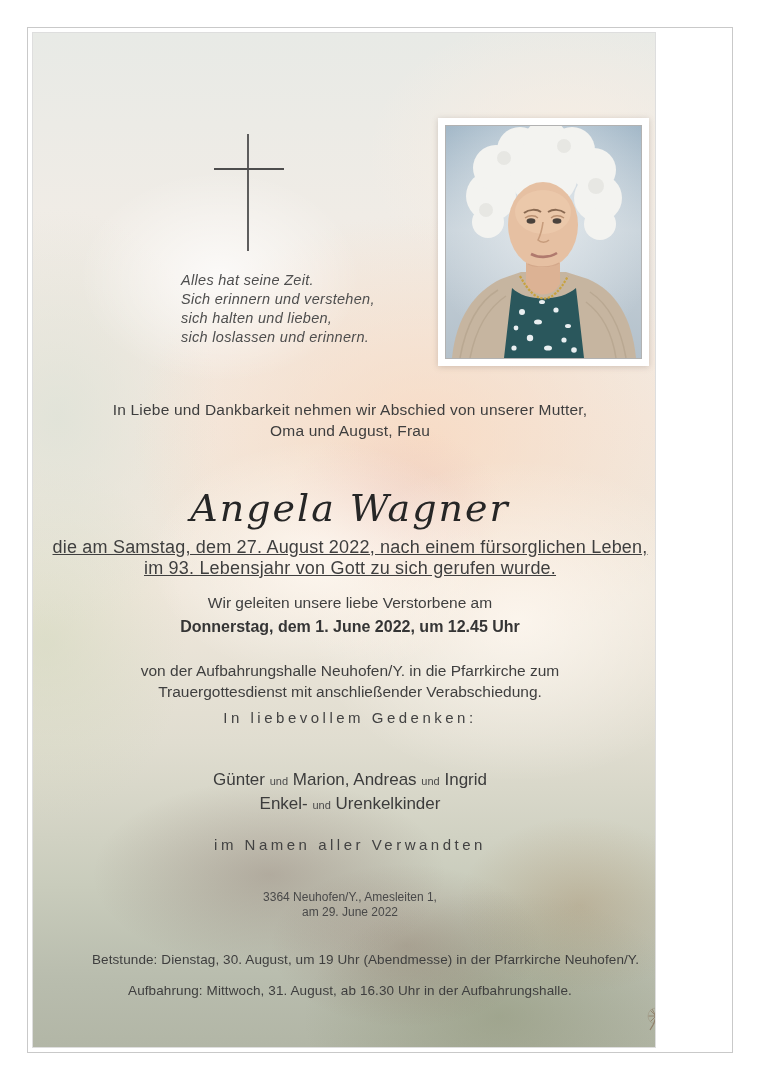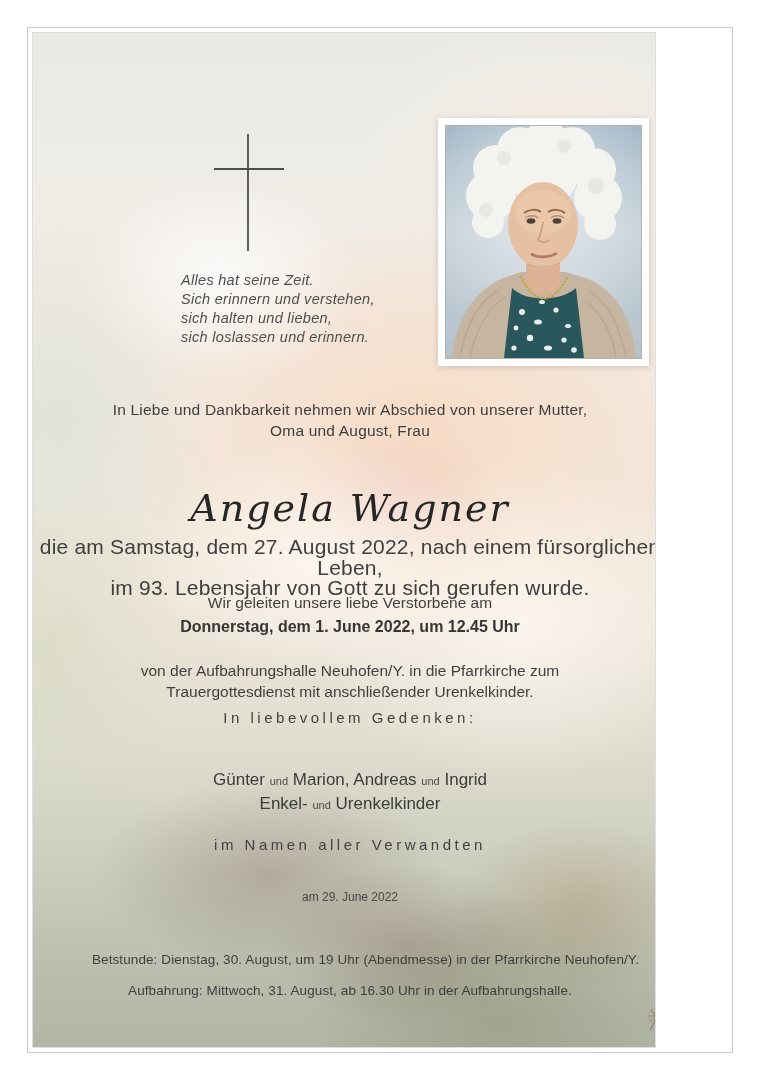--- a/index.html
+++ b/index.html
@@ -53,21 +53,21 @@
   }
   .photo-inner svg { display: block; }
 
   .intro { top: 367px; font-size: 15.5px; line-height: 20.5px; letter-spacing: 0.2px; color: #3e3e3e; }
 
   .deceased-name {
     top: 452px; font-family: "DejaVu Serif", serif; font-style: italic;
     font-size: 38px; line-height: 46px; color: #262626; letter-spacing: 2px;
   }
 
-  .passing { top: 504px; font-size: 21px; line-height: 20.5px; letter-spacing: 0.2px; }
+  .passing { top: 504px; font-size: 18px; line-height: 20.5px; letter-spacing: 0.2px; text-decoration: underline; }
   .escort { top: 561px; font-size: 15.5px; }
   .funeral-datetime { top: 585px; font-size: 16px; font-weight: 700; color: #353535; }
   .funeral-details { top: 628px; font-size: 15.5px; line-height: 20.5px; }
 
   .memorial-heading { top: 676px; font-size: 15px; letter-spacing: 3.5px; color: #424242; }
 
   .mourners { font-size: 17px; color: #3c3c3c; }
   .mourners .und { font-size: 11px; color: #4a4a4a; }
   .mourners-l1 { top: 716px; }
   .mourners-l2 { top: 737px; }
@@ -193,41 +193,42 @@
       <div>die am Samstag, dem 27. August 2022, nach einem fürsorglichen Leben,</div>
       <div>im 93. Lebensjahr von Gott zu sich gerufen wurde.</div>
     </div>
 
     <div class="abs centered escort">Wir geleiten unsere liebe Verstorbene am</div>
 
     <div class="abs centered funeral-datetime">Donnerstag, dem 1. June 2022, um 12.45 Uhr</div>
 
     <div class="abs centered funeral-details">
       <div>von der Aufbahrungshalle Neuhofen/Y. in die Pfarrkirche zum</div>
-      <div>Trauergottesdienst mit anschließender Urenkelkinder.</div>
+      <div>Trauergottesdienst mit anschließender Verabschiedung.</div>
     </div>
 
     <div class="abs centered memorial-heading">In liebevollem Gedenken:</div>
 
     <div class="abs centered mourners mourners-l2">
       <span>Günter</span>
       <span class="und">und</span>
       <span>Marion, Andreas</span>
       <span class="und">und</span>
       <span>Ingrid</span>
     </div>
     <div class="abs centered mourners mourners-l3">
       <span>Enkel-</span>
       <span class="und">und</span>
       <span>Urenkelkinder</span>
     </div>
 
     <div class="abs centered closing">im Namen aller Verwandten</div>
 
     <div class="abs centered address">
+      <div>3364 Neuhofen/Y., Amesleiten 1,</div>
       <div>am 29. June 2022</div>
     </div>
 
     <div class="abs centered note note-betstunde">Betstunde: Dienstag, 30. August, um 19 Uhr (Abendmesse) in der Pfarrkirche Neuhofen/Y.</div>
     <div class="abs centered note note-aufbahrung">Aufbahrung: Mittwoch, 31. August, ab 16.30 Uhr in der Aufbahrungshalle.</div>
 
     <div class="abs logo">
       <svg width="24" height="26" viewBox="0 0 24 26">
         <g stroke="#8d7a64" stroke-width="0.9" fill="none" opacity="0.9">
           <circle cx="11" cy="10" r="8" opacity="0.35"></circle>

